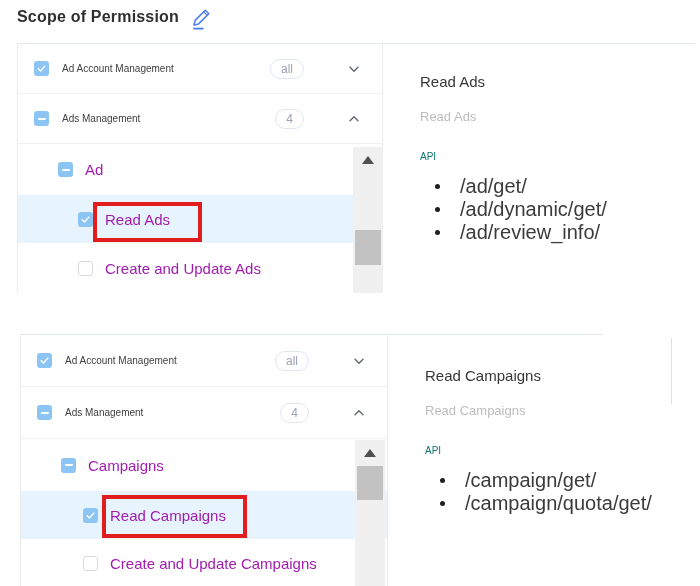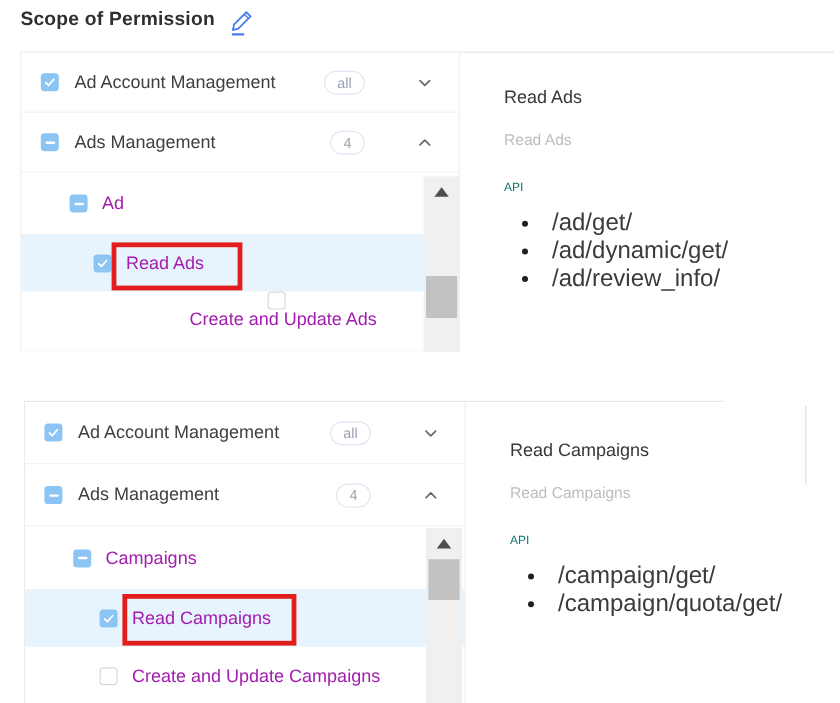--- a/index.html
+++ b/index.html
@@ -21,35 +21,35 @@
 
   .tree { position:absolute; left:0; top:1px; border-left:1px solid #ebebeb;
           border-right:1px solid #ebebeb; background:#fff; }
   #panel-top .tree    { width:366px; height:249px; border-bottom:1px solid #ebebeb; }
   #panel-bottom .tree { width:368px; height:251px; }
 
   .group-row { display:flex; align-items:center; padding:0 22px 0 16px;
                border-bottom:1px solid #f0f0f0; background:#fff; cursor:pointer; }
   #panel-top .group-row { height:50px; }
   #panel-bottom .group-row { height:52px; }
-  .group-label { font-size:15px; color:#404040; margin-left:13px; white-space:nowrap; }
+  .group-label { font-size:10px; color:#404040; margin-left:13px; white-space:nowrap; }
   .badge { margin-left:auto; font-size:12px; color:#9aa3b2; border:1px solid #dfe5f2;
            border-radius:11px; padding:2px 10px; min-width:16px; text-align:right;
            background:#fff; line-height:14px; }
   .chevron { margin-left:44px; width:12px; height:12px; flex:none; cursor:pointer; }
   .chevron svg { display:block; }
 
   .scroll-area { position:relative; width:100%; }
   .node-row { display:flex; align-items:center; cursor:pointer; background:#fff; }
   .node-row.highlight { background:#e8f4fd; }
   .node-label { font-size:15px; color:#a21caf; margin-left:12px; white-space:nowrap;text-align:center; }
 
   #panel-top .node-lvl1 { height:51px; padding-left:40px; }
   #panel-top .node-lvl2 { height:48px; padding-left:60px; }
-  #panel-top .node-lvl2b{ height:50px; padding-left:60px;flex-direction:column; }
+  #panel-top .node-lvl2b{ height:50px; padding-left:60px; }
   #panel-bottom .node-lvl1 { height:52px; padding-left:40px; }
   #panel-bottom .node-lvl2 { height:48px; padding-left:62px; }
   #panel-bottom .node-lvl2b{ height:48px; padding-left:62px; }
 
   
   .cb { width:15px; height:15px; border-radius:3px; flex:none; display:flex;
         align-items:center; justify-content:center; cursor:pointer; }
   .cb.checked, .cb.indet { background:#8cc5f3; }
   .cb.unchecked { background:#fff; border:1px solid #d9d9d9; }
   .cb .bar { width:8px; height:2px; background:#fff; border-radius:1px; }

